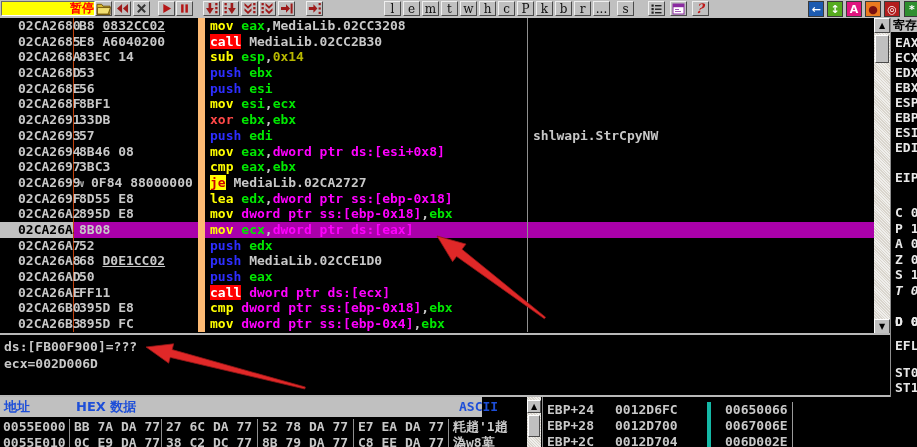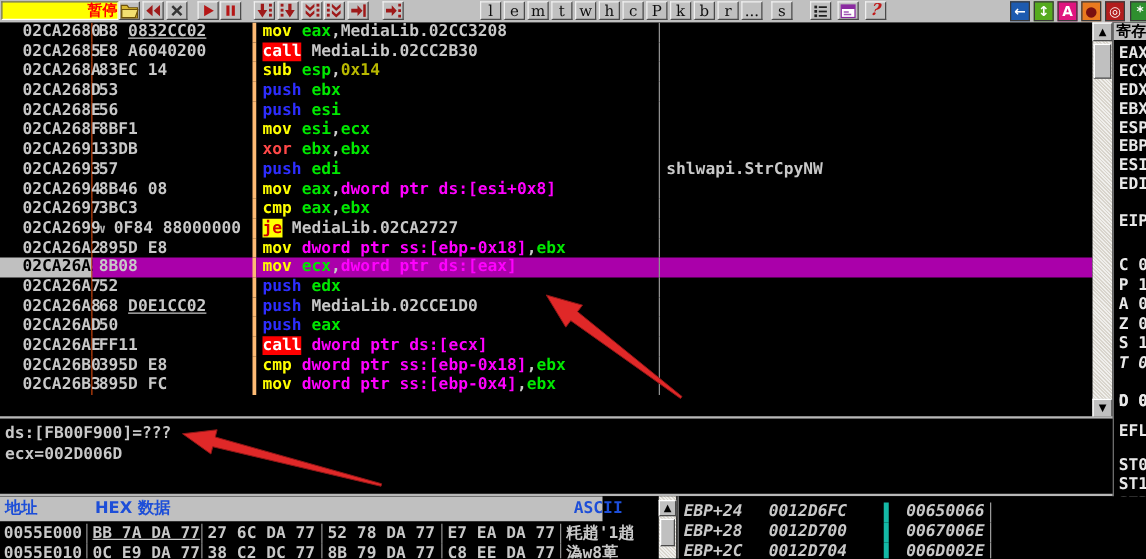--- a/index.html
+++ b/index.html
@@ -16,21 +16,21 @@
         display:flex;align-items:center;justify-content:center;overflow:hidden;}
   .tbtn svg{display:block;}
   .lbl{font:12px "DejaVu Serif","Liberation Serif",serif;color:#101010;}
   .plg{position:absolute;top:1px;width:16px;height:16px;border:1px solid #3a3a3a;box-sizing:border-box;
        display:flex;align-items:center;justify-content:center;color:#fff;font:bold 11px "DejaVu Sans",sans-serif;}
   #help-q{color:#c01818;font:italic bold 13px "DejaVu Serif",serif;transform:skewX(-10deg);}
   
   #disasm{position:absolute;left:0;top:18px;width:874px;height:315px;background:#000;overflow:hidden;}
   .dr{display:flex;height:15.7px;line-height:15.7px;white-space:pre;}
   .ca{width:74px;padding-left:18px;box-sizing:border-box;border-right:1px solid #c2410c;color:var(--dim_text,#c8c8c8);}
-  .cb{width:131px;padding-left:5px;box-sizing:border-box;border-right:3px solid #fdba74;color:var(--dim_text,#c8c8c8);}
+  .cb{width:131px;padding-left:5px;box-sizing:border-box;border-right:7px solid #fdba74;color:var(--dim_text,#c8c8c8);}
   .ci{width:323px;padding-left:5px;box-sizing:border-box;border-right:1px solid #8f8f8f;}
   .cc{flex:1;padding-left:5px;color:var(--dim_text,#c8c8c8);}
   .dr.sel .ca{background:var(--selection_addr_bg,#c0c0c0);color:#000;}
   .dr.sel .cb,.dr.sel .ci,.dr.sel .cc{background:var(--selection_bg,#aa00aa);}
   .u{text-decoration:underline;}
   .ja{color:#a8a8a8;font-size:10px;}
   .m{color:var(--mnemonic,#ffff00);} .p{color:var(--push_blue,#2e2eff);} .x{color:var(--xor_red,#ff4848);}
   .r{color:var(--reg_green,#00e800);} .g{color:var(--mem_magenta,#ff00ff);} .i{color:var(--imm_olive,#b8b800);}
   .t{color:var(--dim_text,#c8c8c8);}
   .c{background:var(--call_bg,#ff0000);color:var(--call_fg,#ffffff);}
@@ -60,21 +60,21 @@
            font:bold 13px/20px "DejaVu Sans",sans-serif;}
   #dumphdr span{position:absolute;white-space:nowrap;}
   #dh-addr{left:4px;} #dh-hex{left:76px;} #dh-ascii{left:459px;font-family:"DejaVu Sans Mono",monospace;}
   .dumprow{position:absolute;left:0;display:flex;height:16px;line-height:16px;width:542px;color:var(--dim_text,#c8c8c8);white-space:pre;}
   .duA{width:70px;padding-left:3px;box-sizing:border-box;border-right:1px solid #8f8f8f;}
   .duG{box-sizing:border-box;border-right:1px solid #8f8f8f;padding-left:4px;}
   .duS{flex:1;padding-left:4px;font-family:"DejaVu Sans Mono",monospace;}
   #ascroll{left:527px;top:397px;width:14px;height:50px;}
   
   #stack{position:absolute;left:542px;top:397px;width:375px;height:50px;background:#000;
-         border-left:1px solid #8f8f8f;box-sizing:border-box;overflow:hidden;font-style:italic;}
+         border-left:1px solid #8f8f8f;box-sizing:border-box;overflow:hidden;}
   .stkrow{position:absolute;left:0;display:flex;height:16px;line-height:16px;width:100%;
           color:var(--dim_text,#c8c8c8);white-space:pre;}
   .s1{width:72px;padding-left:4px;box-sizing:border-box;}
   .s2{width:96px;box-sizing:border-box;border-right:4px solid #14b8a6;}
   .s3{width:82px;padding-left:14px;box-sizing:border-box;border-right:1px solid #9a9a9a;}
   #arrows{position:absolute;left:0;top:0;z-index:60;pointer-events:none;}
 </style>
 </head>
 <body>
 
@@ -272,20 +272,21 @@
       <div class="dr"><div class="ca">02CA2685</div><div class="cb"><span>E8 A6040200</span></div><div class="ci"><span class="c">call</span><span class="t"> MediaLib.02CC2B30</span></div><div class="cc"></div></div>
       <div class="dr"><div class="ca">02CA268A</div><div class="cb"><span>83EC 14</span></div><div class="ci"><span class="m">sub </span><span class="r">esp</span><span class="t">,</span><span class="i">0x14</span></div><div class="cc"></div></div>
       <div class="dr"><div class="ca">02CA268D</div><div class="cb"><span>53</span></div><div class="ci"><span class="p">push </span><span class="r">ebx</span></div><div class="cc"></div></div>
       <div class="dr"><div class="ca">02CA268E</div><div class="cb"><span>56</span></div><div class="ci"><span class="p">push </span><span class="r">esi</span></div><div class="cc"></div></div>
       <div class="dr"><div class="ca">02CA268F</div><div class="cb"><span>8BF1</span></div><div class="ci"><span class="m">mov </span><span class="r">esi</span><span class="t">,</span><span class="r">ecx</span></div><div class="cc"></div></div>
       <div class="dr"><div class="ca">02CA2691</div><div class="cb"><span>33DB</span></div><div class="ci"><span class="x">xor </span><span class="r">ebx</span><span class="t">,</span><span class="r">ebx</span></div><div class="cc"></div></div>
       <div class="dr"><div class="ca">02CA2693</div><div class="cb"><span>57</span></div><div class="ci"><span class="p">push </span><span class="r">edi</span></div><div class="cc">shlwapi.StrCpyNW</div></div>
       <div class="dr"><div class="ca">02CA2694</div><div class="cb"><span>8B46 08</span></div><div class="ci"><span class="m">mov </span><span class="r">eax</span><span class="t">,</span><span class="g">dword ptr ds:[esi+0x8]</span></div><div class="cc"></div></div>
       <div class="dr"><div class="ca">02CA2697</div><div class="cb"><span>3BC3</span></div><div class="ci"><span class="m">cmp </span><span class="r">eax</span><span class="t">,</span><span class="r">ebx</span></div><div class="cc"></div></div>
       <div class="dr"><div class="ca">02CA2699</div><div class="cb"><span class="ja">∨ </span><span>0F84 88000000</span></div><div class="ci"><span class="j">je</span><span class="t"> MediaLib.02CA2727</span></div><div class="cc"></div></div>
+      <div class="dr"><div class="ca">02CA269F</div><div class="cb"><span>8D55 E8</span></div><div class="ci"><span class="m">lea </span><span class="r">edx</span><span class="t">,</span><span class="g">dword ptr ss:[ebp-0x18]</span></div><div class="cc"></div></div>
       <div class="dr"><div class="ca">02CA26A2</div><div class="cb"><span>895D E8</span></div><div class="ci"><span class="m">mov </span><span class="g">dword ptr ss:[ebp-0x18]</span><span class="t">,</span><span class="r">ebx</span></div><div class="cc"></div></div>
       <div class="dr sel"><div class="ca">02CA26A5</div><div class="cb"><span>8B08</span></div><div class="ci"><span class="m">mov </span><span class="r">ecx</span><span class="t">,</span><span class="g">dword ptr ds:[eax]</span></div><div class="cc"></div></div>
       <div class="dr"><div class="ca">02CA26A7</div><div class="cb"><span>52</span></div><div class="ci"><span class="p">push </span><span class="r">edx</span></div><div class="cc"></div></div>
       <div class="dr"><div class="ca">02CA26A8</div><div class="cb"><span>68 </span><span class="u">D0E1CC02</span></div><div class="ci"><span class="p">push </span><span class="t">MediaLib.02CCE1D0</span></div><div class="cc"></div></div>
       <div class="dr"><div class="ca">02CA26AD</div><div class="cb"><span>50</span></div><div class="ci"><span class="p">push </span><span class="r">eax</span></div><div class="cc"></div></div>
       <div class="dr"><div class="ca">02CA26AE</div><div class="cb"><span>FF11</span></div><div class="ci"><span class="c">call</span><span class="t"> </span><span class="g">dword ptr ds:[ecx]</span></div><div class="cc"></div></div>
       <div class="dr"><div class="ca">02CA26B0</div><div class="cb"><span>395D E8</span></div><div class="ci"><span class="m">cmp </span><span class="g">dword ptr ss:[ebp-0x18]</span><span class="t">,</span><span class="r">ebx</span></div><div class="cc"></div></div>
       <div class="dr"><div class="ca">02CA26B3</div><div class="cb"><span>895D FC</span></div><div class="ci"><span class="m">mov </span><span class="g">dword ptr ss:[ebp-0x4]</span><span class="t">,</span><span class="r">ebx</span></div><div class="cc"></div></div>
     </div>
 
@@ -331,21 +332,21 @@
 
   <div id="hline2"></div>
 
   <div id="dump">
     <div id="dumphdr">
       <span id="dh-addr">地址</span>
       <span id="dh-hex">HEX 数据</span>
       <span id="dh-ascii">ASCII</span>
     </div>
     <div id="dumprows">
-        <div class="dumprow" style="top: 22px;"><div class="duA">0055E000</div><div class="duG" style="width: 92px; text-decoration: underline;">BB 7A DA 77</div><div class="duG" style="width: 96px;">27 6C DA 77</div><div class="duG" style="width: 96px;">52 78 DA 77</div><div class="duG" style="width: 95px;">E7 EA DA 77</div><div class="duS">粍趙'1趙</div></div>
+        <div class="dumprow" style="top: 22px;"><div class="duA">0055E000</div><div class="duG" style="width: 92px;">BB 7A DA 77</div><div class="duG" style="width: 96px;">27 6C DA 77</div><div class="duG" style="width: 96px;">52 78 DA 77</div><div class="duG" style="width: 95px;">E7 EA DA 77</div><div class="duS">粍趙'1趙</div></div>
         <div class="dumprow" style="top: 38px;"><div class="duA">0055E010</div><div class="duG" style="width: 92px;">0C E9 DA 77</div><div class="duG" style="width: 96px;">38 C2 DC 77</div><div class="duG" style="width: 96px;">8B 79 DA 77</div><div class="duG" style="width: 95px;">C8 EE DA 77</div><div class="duS">溈w8萆</div></div>
       </div>
   </div>
 
   <div id="ascroll" class="sb">
     <div class="sbtn" style="top:3px;width:14px;height:13px;">▲</div>
     <div class="sthumb" style="left:1px;top:18px;width:12px;height:22px;"></div>
   </div>
 
   <div id="stack">

